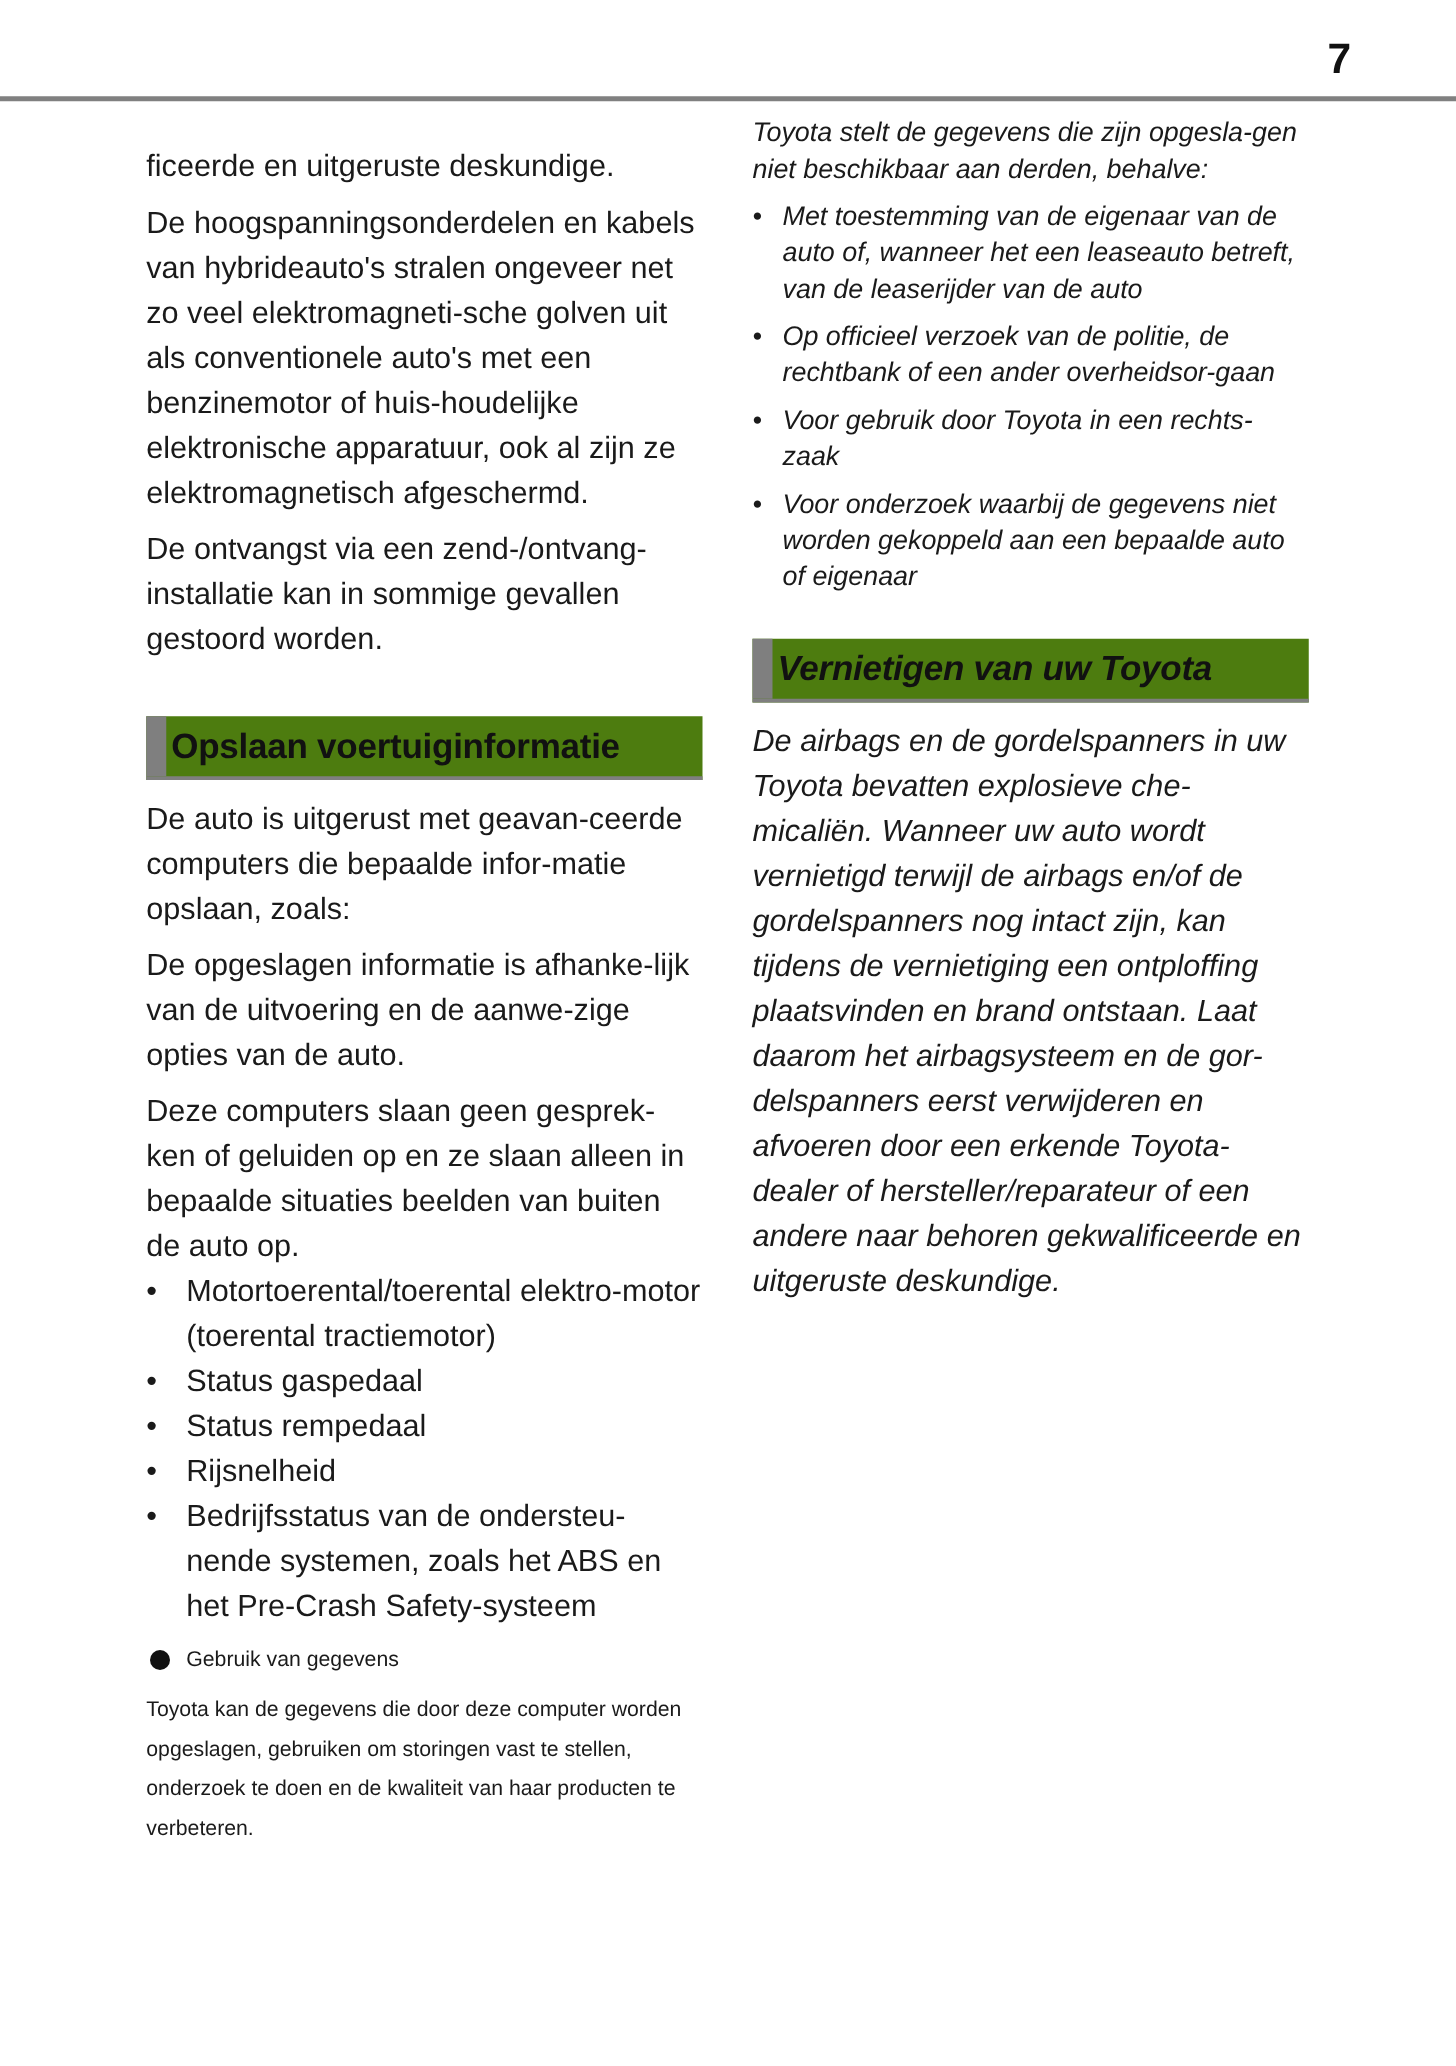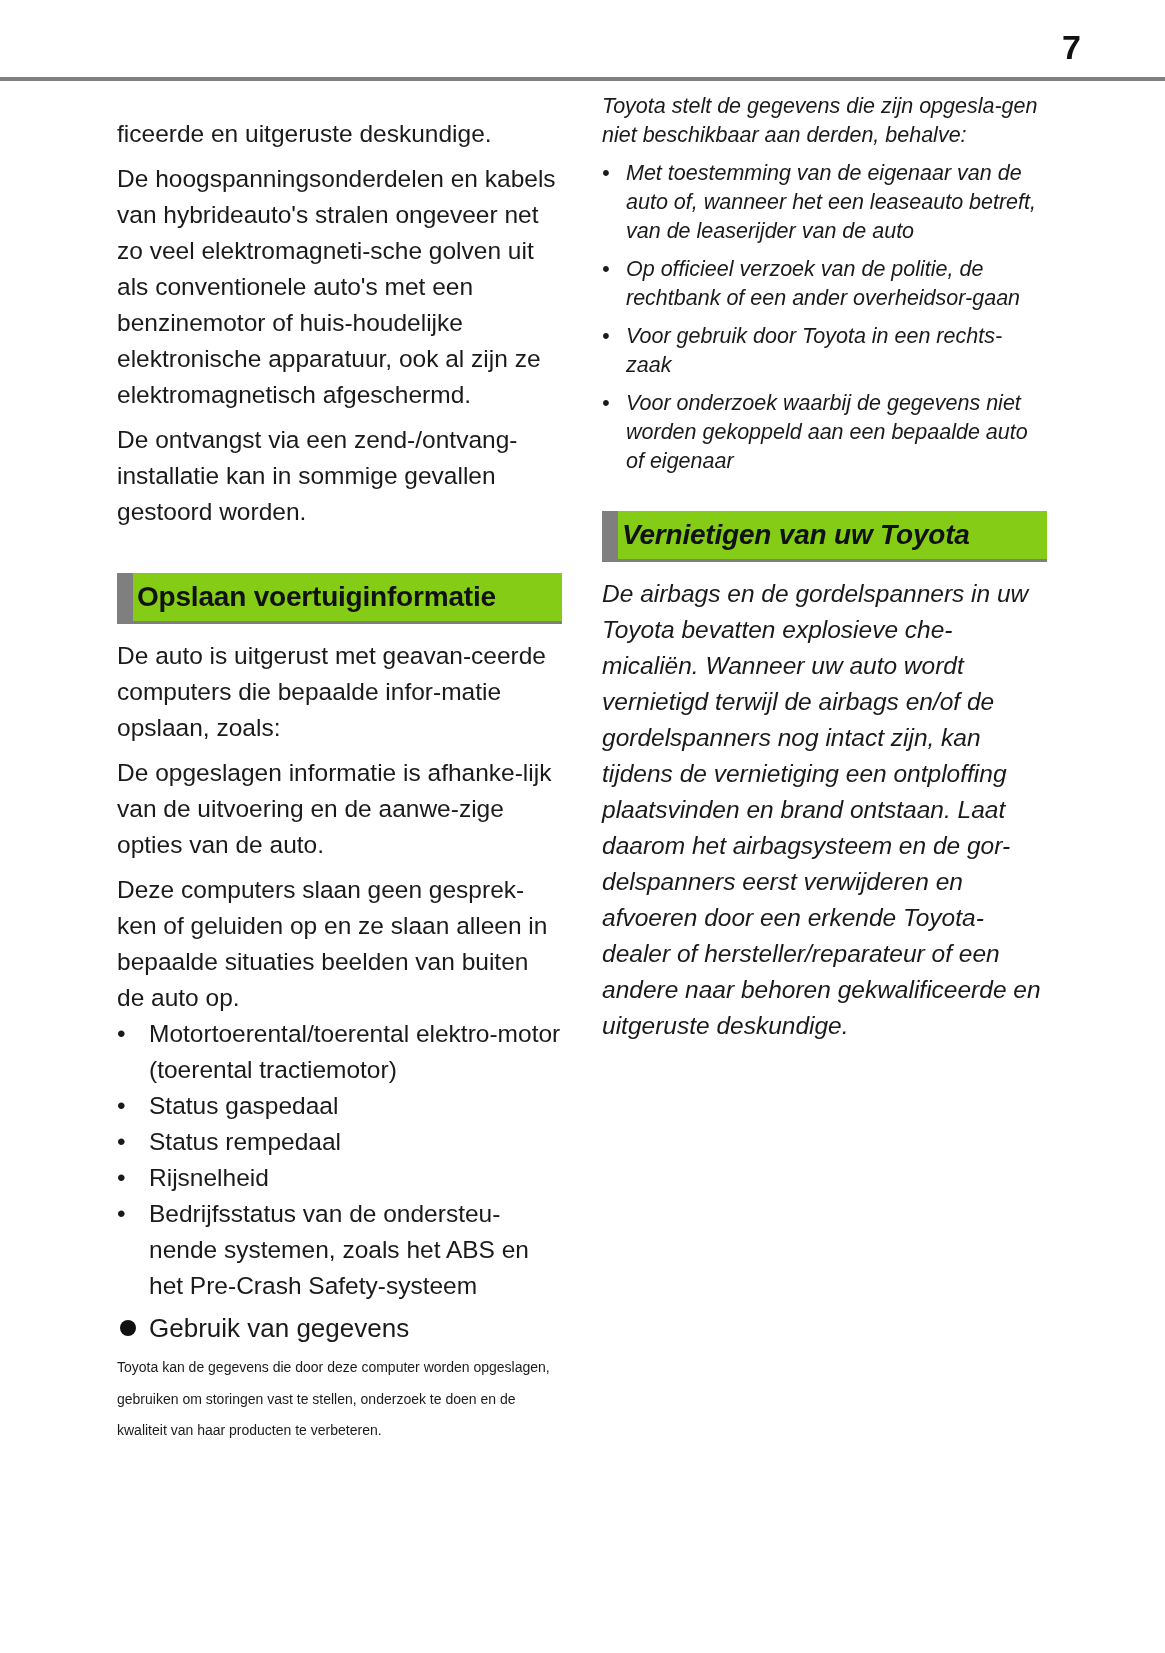--- a/index.html
+++ b/index.html
@@ -11,39 +11,39 @@
       position: absolute; top: 28px; left: 1062px;
       font-size: 34px; font-weight: bold; color: #111;
     }
     .top-rule {
       position: absolute; top: 77px; left: 0; width: 1165px; height: 4px; background: #808080;
     }
     .col { position: absolute; top: 92px; width: 445px; }
     .col-left { left: 117px; margin-top: 24px; }
     .col-right { left: 602px; font-style: italic; }
     .p-lg { font-size: 24.5px; line-height: 36px; margin: 0 0 9px 0; }
-    .p-sm { font-size: 14px; line-height: 31.5px; margin: 0 0 8px 0; }
+    .p-sm { font-size: 17px; line-height: 31.5px; margin: 0 0 8px 0; }
     .p-sm-list { font-size: 21.5px; line-height: 29px; }
     ul { list-style: none; margin: 0; padding: 0; }
     .blist-lg li { position: relative; padding-left: 32px; font-size: 24.5px; line-height: 36px; }
     .blist-lg li .bul { position: absolute; left: 0; top: 0; }
     .blist-sm li { position: relative; padding-left: 24px; font-size: 21.5px; line-height: 29px; margin-bottom: 9px; }
     .blist-sm li .bul { position: absolute; left: 0; top: 0; }
     .section-head {
-      position: relative; height: 48px; background: #84cc16;
+      position: relative; height: 48px; background: #4d7c0f;
       border-bottom: 3px solid #7f7f7f; margin: 0;
     }
     .section-head .bar {
       position: absolute; left: 0; top: 0; width: 16px; height: 100%; background: #7f7f7f;
     }
     .section-head .title {
       position: absolute; left: 20px; top: 8px;
       font-size: 28px; font-weight: bold; color: #111; letter-spacing: -0.2px;
     }
-    .dot-head { position: relative; padding-left: 32px; font-size: 26px; line-height: 36px; margin: 6px 0 6px 0; }
+    .dot-head { position: relative; padding-left: 32px; font-size: 17px; line-height: 36px; margin: 6px 0 6px 0; }
     .dot-head .dot {
       position: absolute; left: 3px; top: 10px; width: 16px; height: 16px; border-radius: 50%; background: #111;
     }
   </style>
 </head>
 <body>
 
 <div class="page-number">7</div>
 <div class="top-rule"></div>
 

